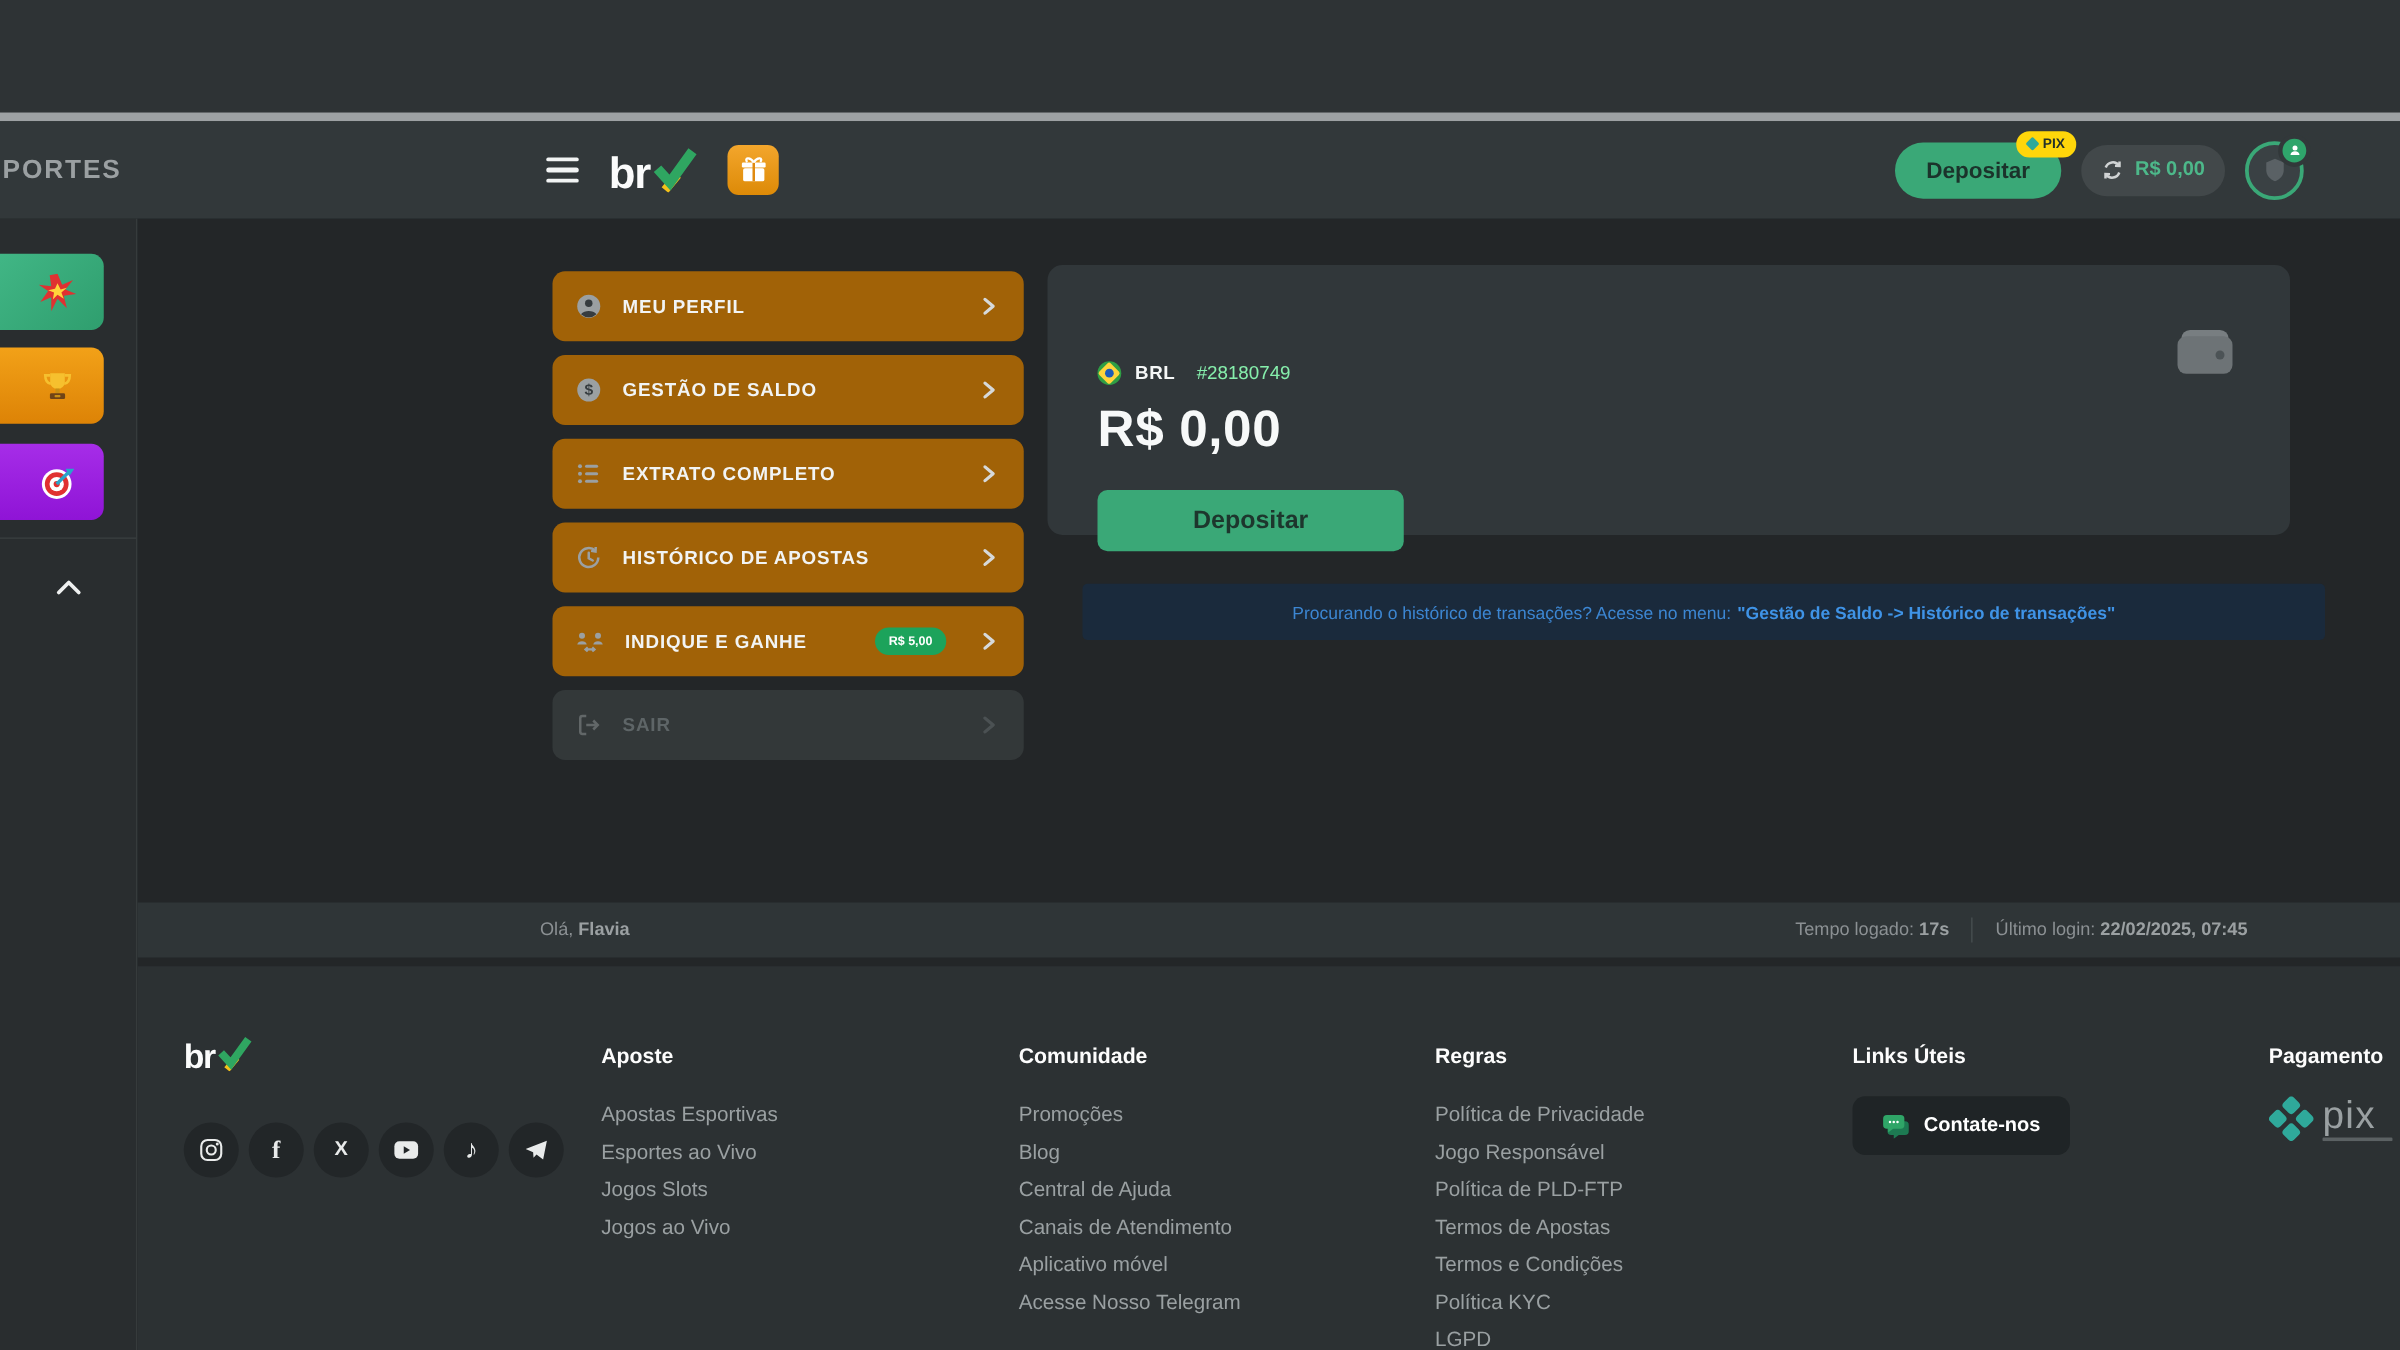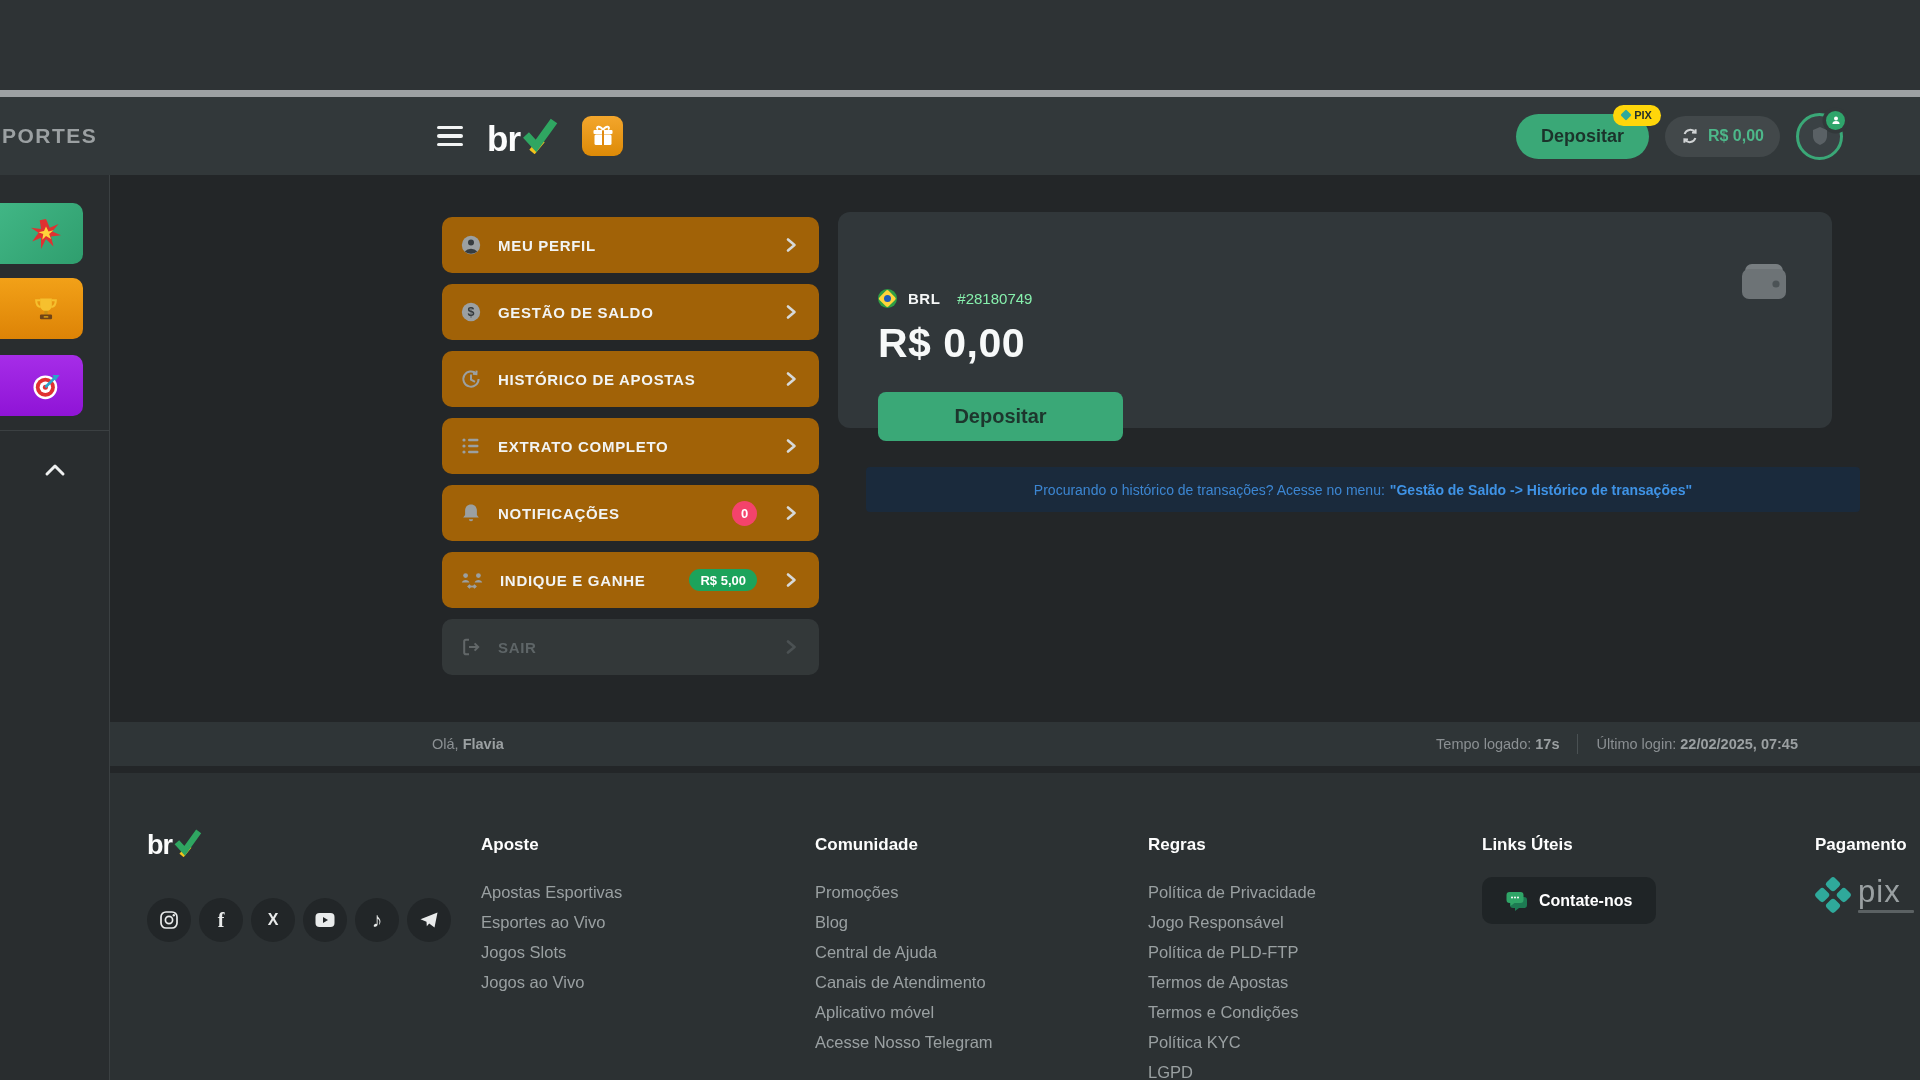--- a/index.html
+++ b/index.html
@@ -58,21 +58,21 @@
   .menu { position:absolute; left:332px; top:42px; width:377px;
     display:flex; flex-direction:column; gap:11px; }
   .menu-item { height:56px; border-radius:10px; background:#a16207; display:flex;
     align-items:center; gap:16px; padding:0 18px; text-align:left; }
   .mi-label { color:#f2f4f4; font-size:15px; font-weight:700; letter-spacing:0.7px; }
   .mi-spacer { flex:1; }
   .mi-badge-pink { width:25px; height:25px; border-radius:50%; background:#f4436b;
     color:#fff; font-size:13px; font-weight:700; display:flex; align-items:center;
     justify-content:center; margin-right:8px; }
   .mi-badge-green { height:22px; border-radius:12px; background:#1ca35b; color:#fff;
-    font-size:13px; font-weight:700; display:flex; align-items:center; padding:0 11px; margin-right:8px; }
+    font-size:10px; font-weight:700; display:flex; align-items:center; padding:0 11px; margin-right:8px; }
   .menu-item.disabled { background:#333839; }
   .menu-item.disabled .mi-label { color:#5e6567; }
   .menu-item.disabled svg { opacity:0.45; }
 
   
   .wallet-panel { position:absolute; left:728px; top:37px; width:994px; height:216px;
     background:#31373a; border-radius:12px; padding:36px 40px; }
   .wp-row1 { display:flex; align-items:center; gap:11px;margin-top:41px; }
   .flag { width:19px; height:19px; border-radius:50%; background:#2f9e44; position:relative; overflow:hidden; flex:none; }
   .flag::before { content:''; position:absolute; left:3.2px; top:3.2px; width:12.6px; height:12.6px;
@@ -250,59 +250,47 @@
         </svg>
         <span class="mi-label">GESTÃO DE SALDO</span>
         <span class="mi-spacer"></span>
         <svg width="20" height="22" viewBox="0 0 20 22">
           <polyline points="7,5.5 13.5,11 7,16.5" fill="none" stroke="#d6d9da" stroke-width="2.6" stroke-linecap="round" stroke-linejoin="round"></polyline>
         </svg>
       </button>
 
       <button class="menu-item">
         <svg width="22" height="22" viewBox="0 0 22 22">
-          <path d="M18.6 11 a7.6 7.6 0 1 1 -2.3 -5.4" stroke="#9ba0a2" stroke-width="2" fill="none"></path>
-          <polyline points="16.6,2.6 16.4,6.2 12.9,5.7" fill="none" stroke="#9ba0a2" stroke-width="2"></polyline>
-          <polyline points="11,7.2 11,11.6 14.2,13.4" fill="none" stroke="#9ba0a2" stroke-width="2" stroke-linecap="round"></polyline>
-        </svg>
-        <span class="mi-label">HISTÓRICO DE APOSTAS</span>
-        <span class="mi-spacer"></span>
-        <svg width="20" height="22" viewBox="0 0 20 22">
-          <polyline points="7,5.5 13.5,11 7,16.5" fill="none" stroke="#d6d9da" stroke-width="2.6" stroke-linecap="round" stroke-linejoin="round"></polyline>
-        </svg>
-      </button>
-
-      <button class="menu-item">
-        <svg width="22" height="22" viewBox="0 0 22 22">
           <circle cx="4" cy="5" r="1.6" fill="#9ba0a2"></circle>
             <rect x="8" y="3.8" width="10.5" height="2.4" rx="1.2" fill="#9ba0a2"></rect>
           <circle cx="4" cy="11" r="1.6" fill="#9ba0a2"></circle>
             <rect x="8" y="9.8" width="10.5" height="2.4" rx="1.2" fill="#9ba0a2"></rect>
           <circle cx="4" cy="17" r="1.6" fill="#9ba0a2"></circle>
             <rect x="8" y="15.8" width="10.5" height="2.4" rx="1.2" fill="#9ba0a2"></rect>
         </svg>
         <span class="mi-label">EXTRATO COMPLETO</span>
         <span class="mi-spacer"></span>
         <svg width="20" height="22" viewBox="0 0 20 22">
           <polyline points="7,5.5 13.5,11 7,16.5" fill="none" stroke="#d6d9da" stroke-width="2.6" stroke-linecap="round" stroke-linejoin="round"></polyline>
         </svg>
       </button>
 
       <button class="menu-item">
         <svg width="22" height="22" viewBox="0 0 22 22">
-          <path d="M11 2.4 c-3.9 0 -5.9 2.8 -5.9 6.3 v4.3 l-1.9 2.6 h15.6 l-1.9 -2.6 v-4.3 c0 -3.5 -2 -6.3 -5.9 -6.3z" fill="#9ba0a2"></path>
-          <path d="M8.9 17.2 a2.1 2.1 0 0 0 4.2 0z" fill="#9ba0a2"></path>
-        </svg>
-        <span class="mi-label">NOTIFICAÇÕES</span>
-        <span class="mi-spacer"></span>
-        <span class="mi-badge-pink">0</span>
+          <path d="M18.6 11 a7.6 7.6 0 1 1 -2.3 -5.4" stroke="#9ba0a2" stroke-width="2" fill="none"></path>
+          <polyline points="16.6,2.6 16.4,6.2 12.9,5.7" fill="none" stroke="#9ba0a2" stroke-width="2"></polyline>
+          <polyline points="11,7.2 11,11.6 14.2,13.4" fill="none" stroke="#9ba0a2" stroke-width="2" stroke-linecap="round"></polyline>
+        </svg>
+        <span class="mi-label">HISTÓRICO DE APOSTAS</span>
+        <span class="mi-spacer"></span>
         <svg width="20" height="22" viewBox="0 0 20 22">
           <polyline points="7,5.5 13.5,11 7,16.5" fill="none" stroke="#d6d9da" stroke-width="2.6" stroke-linecap="round" stroke-linejoin="round"></polyline>
         </svg>
       </button>
+
 
       <button class="menu-item">
         <svg width="24" height="22" viewBox="0 0 24 22">
           <circle cx="5.6" cy="6.6" r="2.4" fill="#9ba0a2"></circle>
           <path d="M1.8 13.6 a3.9 3.3 0 0 1 7.6 0z" fill="#9ba0a2"></path>
           <circle cx="18.4" cy="6.6" r="2.4" fill="#9ba0a2"></circle>
           <path d="M14.6 13.6 a3.9 3.3 0 0 1 7.6 0z" fill="#9ba0a2"></path>
           <path d="M8.6 17.5 h7" stroke="#9ba0a2" stroke-width="1.8" fill="none"></path>
           <polyline points="13.8,15.9 15.6,17.5 13.8,19.1" fill="none" stroke="#9ba0a2" stroke-width="1.8"></polyline>
           <polyline points="10.2,15.9 8.4,17.5 10.2,19.1" fill="none" stroke="#9ba0a2" stroke-width="1.8"></polyline>

